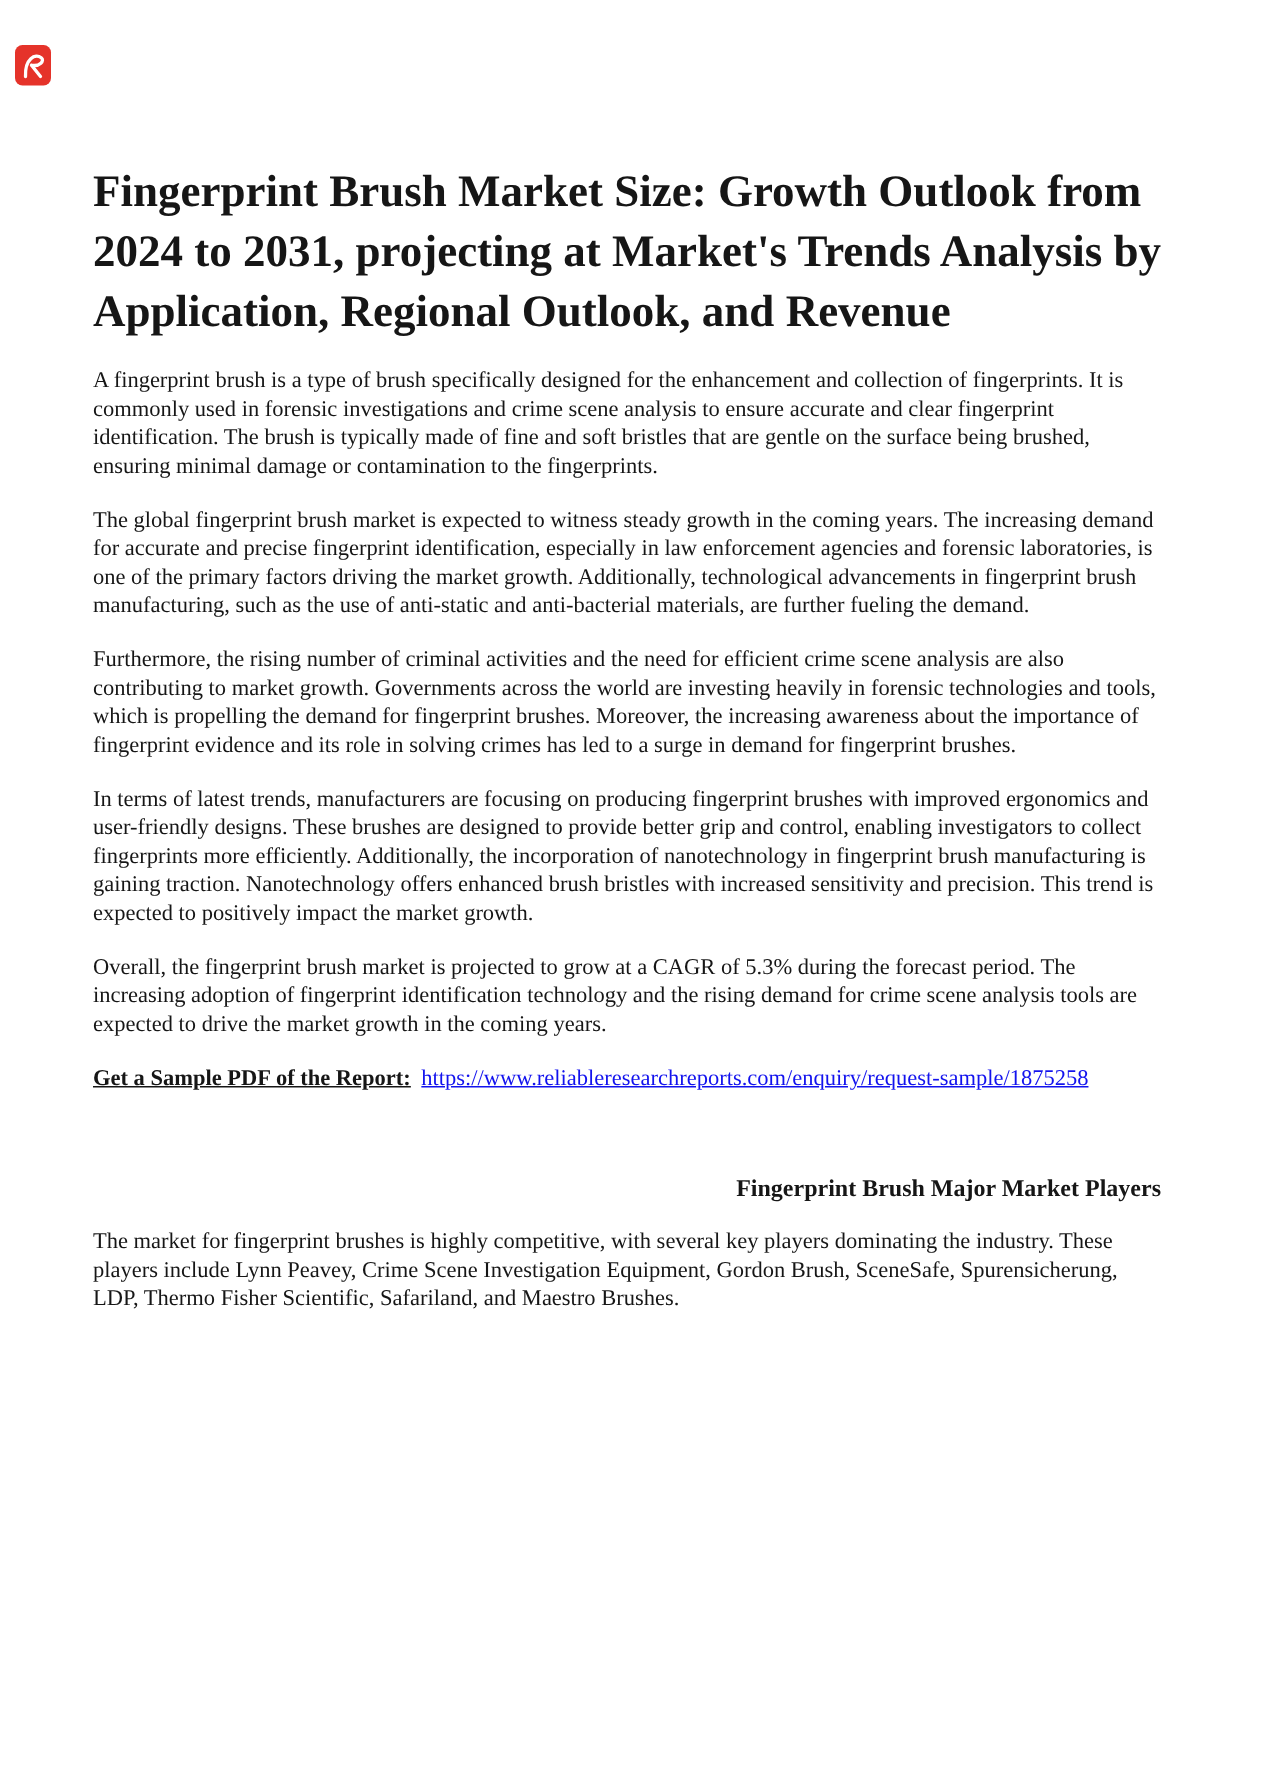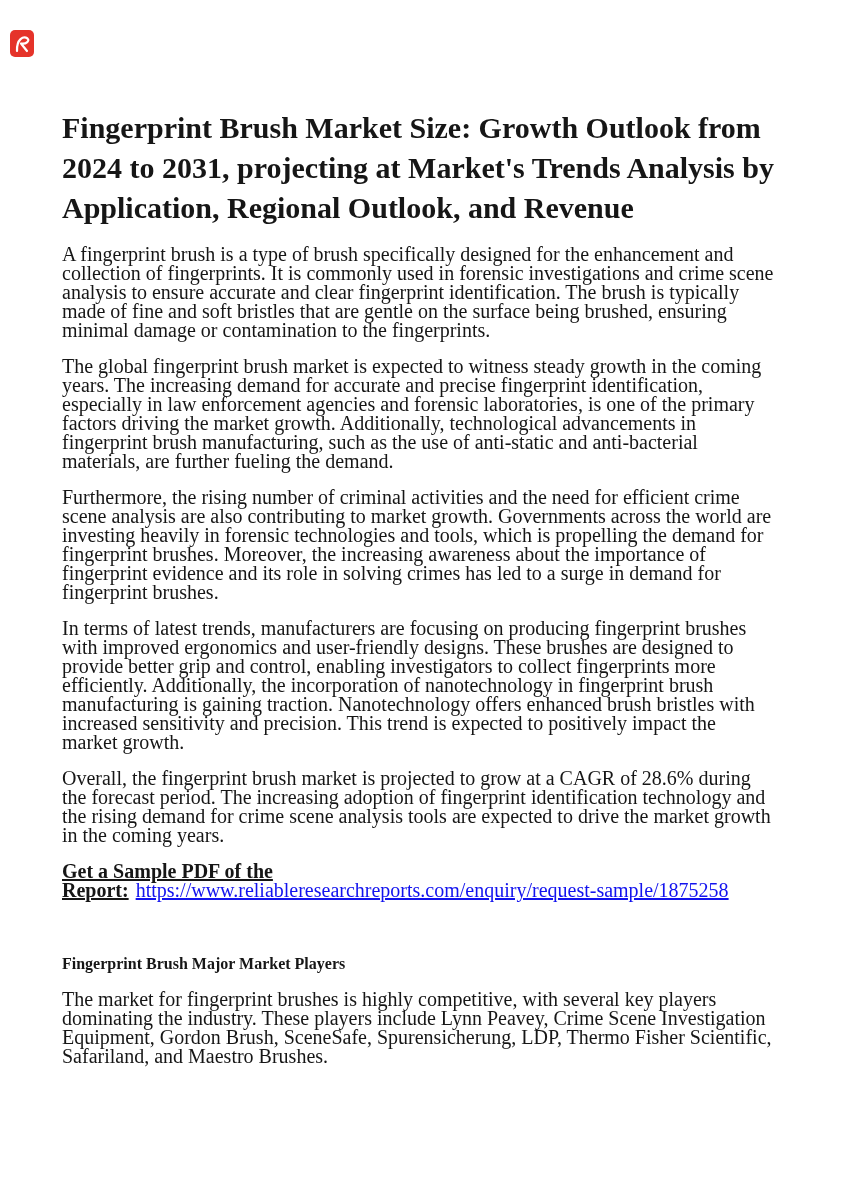--- a/index.html
+++ b/index.html
@@ -39,25 +39,25 @@
   }
 
   h2.section-heading {
     margin: 28px 0 0 0;
     font-size: 16px;
     line-height: 19px;
     font-weight: bold;
     color: inherit;
   }
 
-  h2.players-heading { margin-top: 54px; }
+  h2.players-heading { margin-top: 54px; text-align: right; }
 
   p.body-para {
     margin: 17px 0 0 0;
-    font-size: 20px;
+    font-size: 15px;
     line-height: 19px;
     color: inherit;
   }
 
   p.sample-line strong { font-weight: bold; text-decoration: underline; }
 
   p.sample-line a {
     margin-left: 7px;
     text-decoration: underline;
     cursor: pointer;
@@ -80,21 +80,21 @@
 
 
     <p class="body-para">A fingerprint brush is a type of brush specifically designed for the enhancement and collection of fingerprints. It is commonly used in forensic investigations and crime scene analysis to ensure accurate and clear fingerprint identification. The brush is typically made of fine and soft bristles that are gentle on the surface being brushed, ensuring minimal damage or contamination to the fingerprints.</p>
 
     <p class="body-para">The global fingerprint brush market is expected to witness steady growth in the coming years. The increasing demand for accurate and precise fingerprint identification, especially in law enforcement agencies and forensic laboratories, is one of the primary factors driving the market growth. Additionally, technological advancements in fingerprint brush manufacturing, such as the use of anti-static and anti-bacterial materials, are further fueling the demand.</p>
 
     <p class="body-para">Furthermore, the rising number of criminal activities and the need for efficient crime scene analysis are also contributing to market growth. Governments across the world are investing heavily in forensic technologies and tools, which is propelling the demand for fingerprint brushes. Moreover, the increasing awareness about the importance of fingerprint evidence and its role in solving crimes has led to a surge in demand for fingerprint brushes.</p>
 
     <p class="body-para">In terms of latest trends, manufacturers are focusing on producing fingerprint brushes with improved ergonomics and user-friendly designs. These brushes are designed to provide better grip and control, enabling investigators to collect fingerprints more efficiently. Additionally, the incorporation of nanotechnology in fingerprint brush manufacturing is gaining traction. Nanotechnology offers enhanced brush bristles with increased sensitivity and precision. This trend is expected to positively impact the market growth.</p>
 
-    <p class="body-para">Overall, the fingerprint brush market is projected to grow at a CAGR of 28.6% during the forecast period. The increasing adoption of fingerprint identification technology and the rising demand for crime scene analysis tools are expected to drive the market growth in the coming years.</p>
+    <p class="body-para">Overall, the fingerprint brush market is projected to grow at a CAGR of 5.3% during the forecast period. The increasing adoption of fingerprint identification technology and the rising demand for crime scene analysis tools are expected to drive the market growth in the coming years.</p>
 
     <p class="body-para sample-line">
       <strong>Get a Sample PDF of the Report:</strong><a href="#" style="color: rgb(18, 18, 238);">https://www.reliableresearchreports.com/enquiry/request-sample/1875258</a>
     </p>
 
     <h2 class="section-heading players-heading">Fingerprint Brush Major Market Players</h2>
 
     <p class="body-para">The market for fingerprint brushes is highly competitive, with several key players dominating the industry. These players include Lynn Peavey, Crime Scene Investigation Equipment, Gordon Brush, SceneSafe, Spurensicherung, LDP, Thermo Fisher Scientific, Safariland, and Maestro Brushes.</p>
 
   </main>

